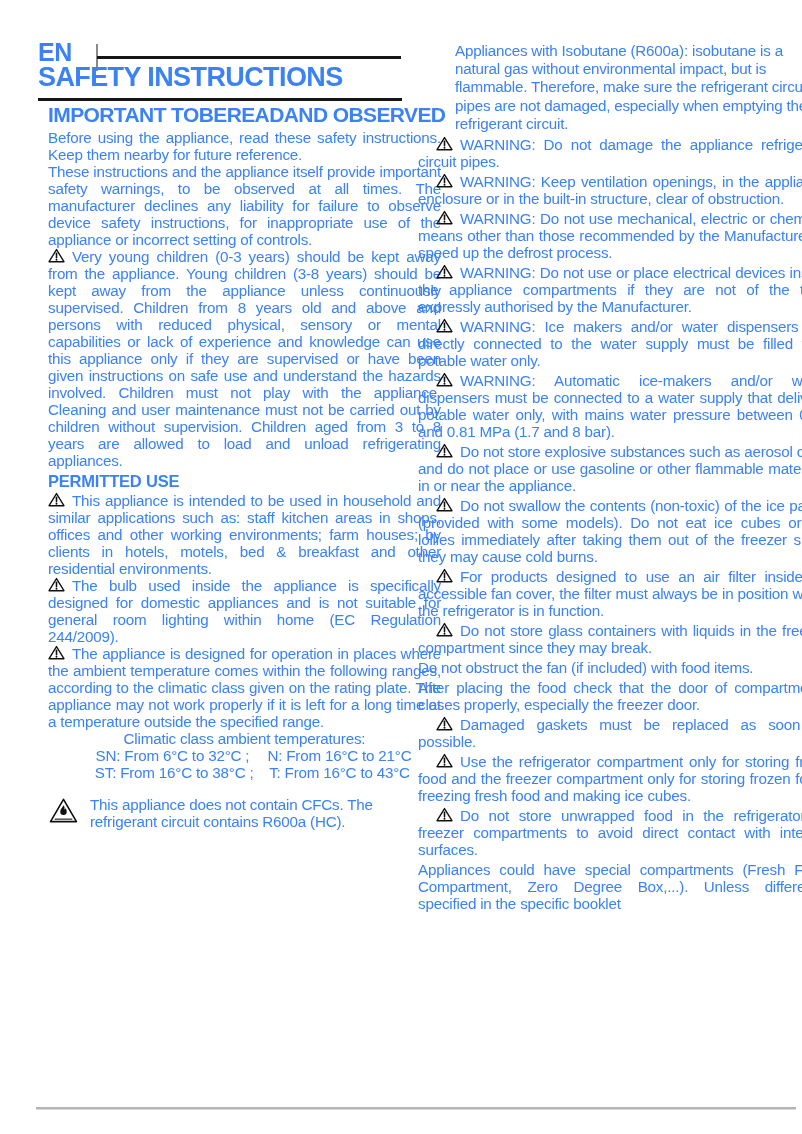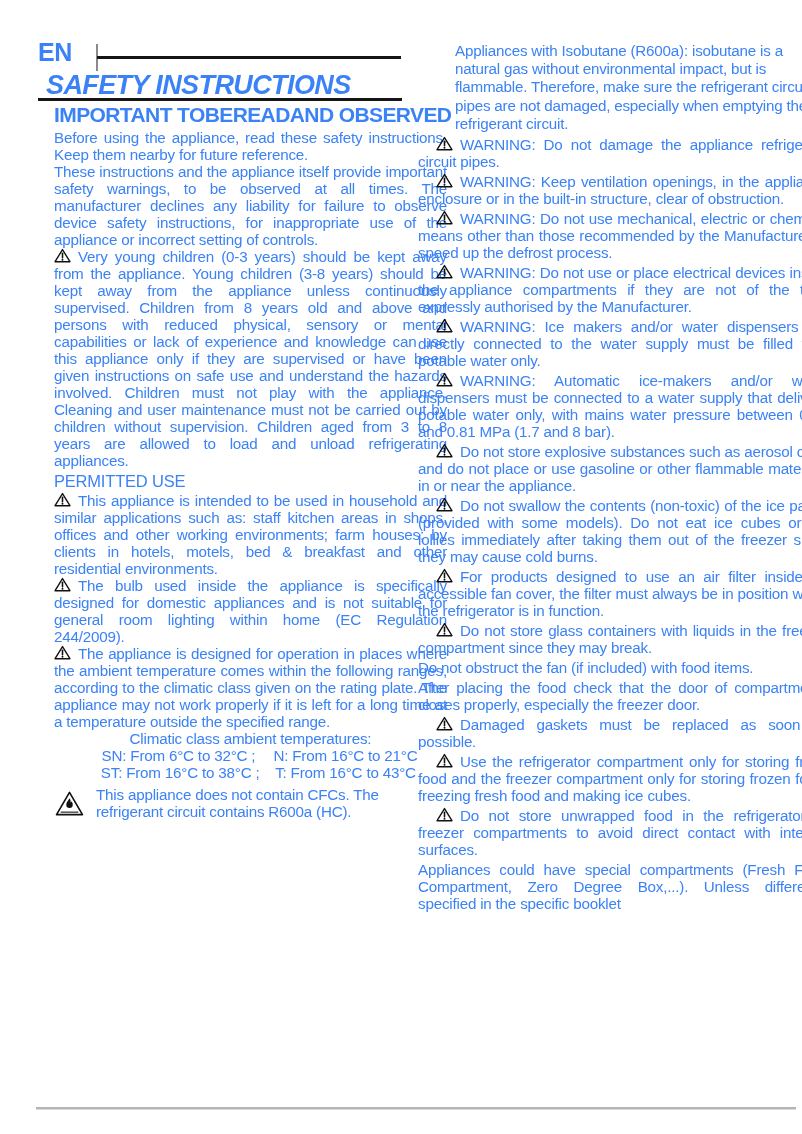--- a/index.html
+++ b/index.html
@@ -8,38 +8,38 @@
     width:802px;height:1134px;
     background:#ffffff;
     overflow:hidden;
     font-family:"Liberation Sans",sans-serif;
     color:#3b82f6;
   }
   
   .en{position:absolute;left:38px;top:38px;font-size:25px;font-weight:700;letter-spacing:-0.5px;}
   .hdr-tick{position:absolute;left:96px;top:44px;width:2px;height:27px;background:#8a8a8a;}
   .hdr-line{position:absolute;left:97px;top:56px;width:304px;height:3px;background:#151515;}
-  .title{position:absolute;left:38px;top:62px;font-size:27px;font-weight:700;letter-spacing:-0.6px;margin:8px;white-space:nowrap;font-style:italic;}
+  .title{position:absolute;left:38px;top:62px;font-size:27px;font-weight:700;letter-spacing:-0.6px;margin:0;white-space:nowrap;}
   .title-rule{position:absolute;left:38px;top:98px;width:364px;height:3px;background:#151515;}
   
   .col{position:absolute;}
-  .col-left{left:54px;top:103px;width:393px;}
+  .col-left{left:48px;top:103px;width:393px;}
   .col-right{left:418px;top:42px;width:410px;}
   
   .h-important{font-size:21px;font-weight:700;letter-spacing:-0.6px;margin:0 0 2px 0;white-space:nowrap;}
-  .h-permitted{font-size:16.5px;font-weight:400;letter-spacing:-0.2px;margin:3px 0 1px 0;}
+  .h-permitted{font-size:16.5px;font-weight:700;letter-spacing:-0.2px;margin:3px 0 1px 0;}
   .body{font-size:15.2px;line-height:17px;letter-spacing:-0.2px;margin:0;text-align:justify;}
   .plain{text-align:center;}
   .col-right .body{margin-bottom:3px;}
   .rwarn{text-indent:9px;}
   .iso-note{margin-left:37px;width:372px;text-align:left;line-height:18.2px;margin-bottom:9px;}
   .clim .clim-a{display:inline-block;min-width:190px;}
   
   .wicon{display:inline-block;margin-right:7px;vertical-align:-1px;line-height:0;}
-  .cfc{display:flex;gap:11px;margin-top:5px;align-items:center;}
+  .cfc{display:flex;gap:11px;margin-top:15px;align-items:flex-start;}
   .cfc .flame-wrap{flex:0 0 auto;padding-top:1px;line-height:0;}
   .cfc .cfc-text{width:302px;text-align:left;}
   
   .footer-rule{position:absolute;left:36px;top:1107px;width:760px;height:2px;background:#b5b5b5;border-bottom:1px solid #d9d9d9;}
 </style>
 </head>
 <body>
 
 <svg width="0" height="0" style="position:absolute" aria-hidden="true">
   <defs>

